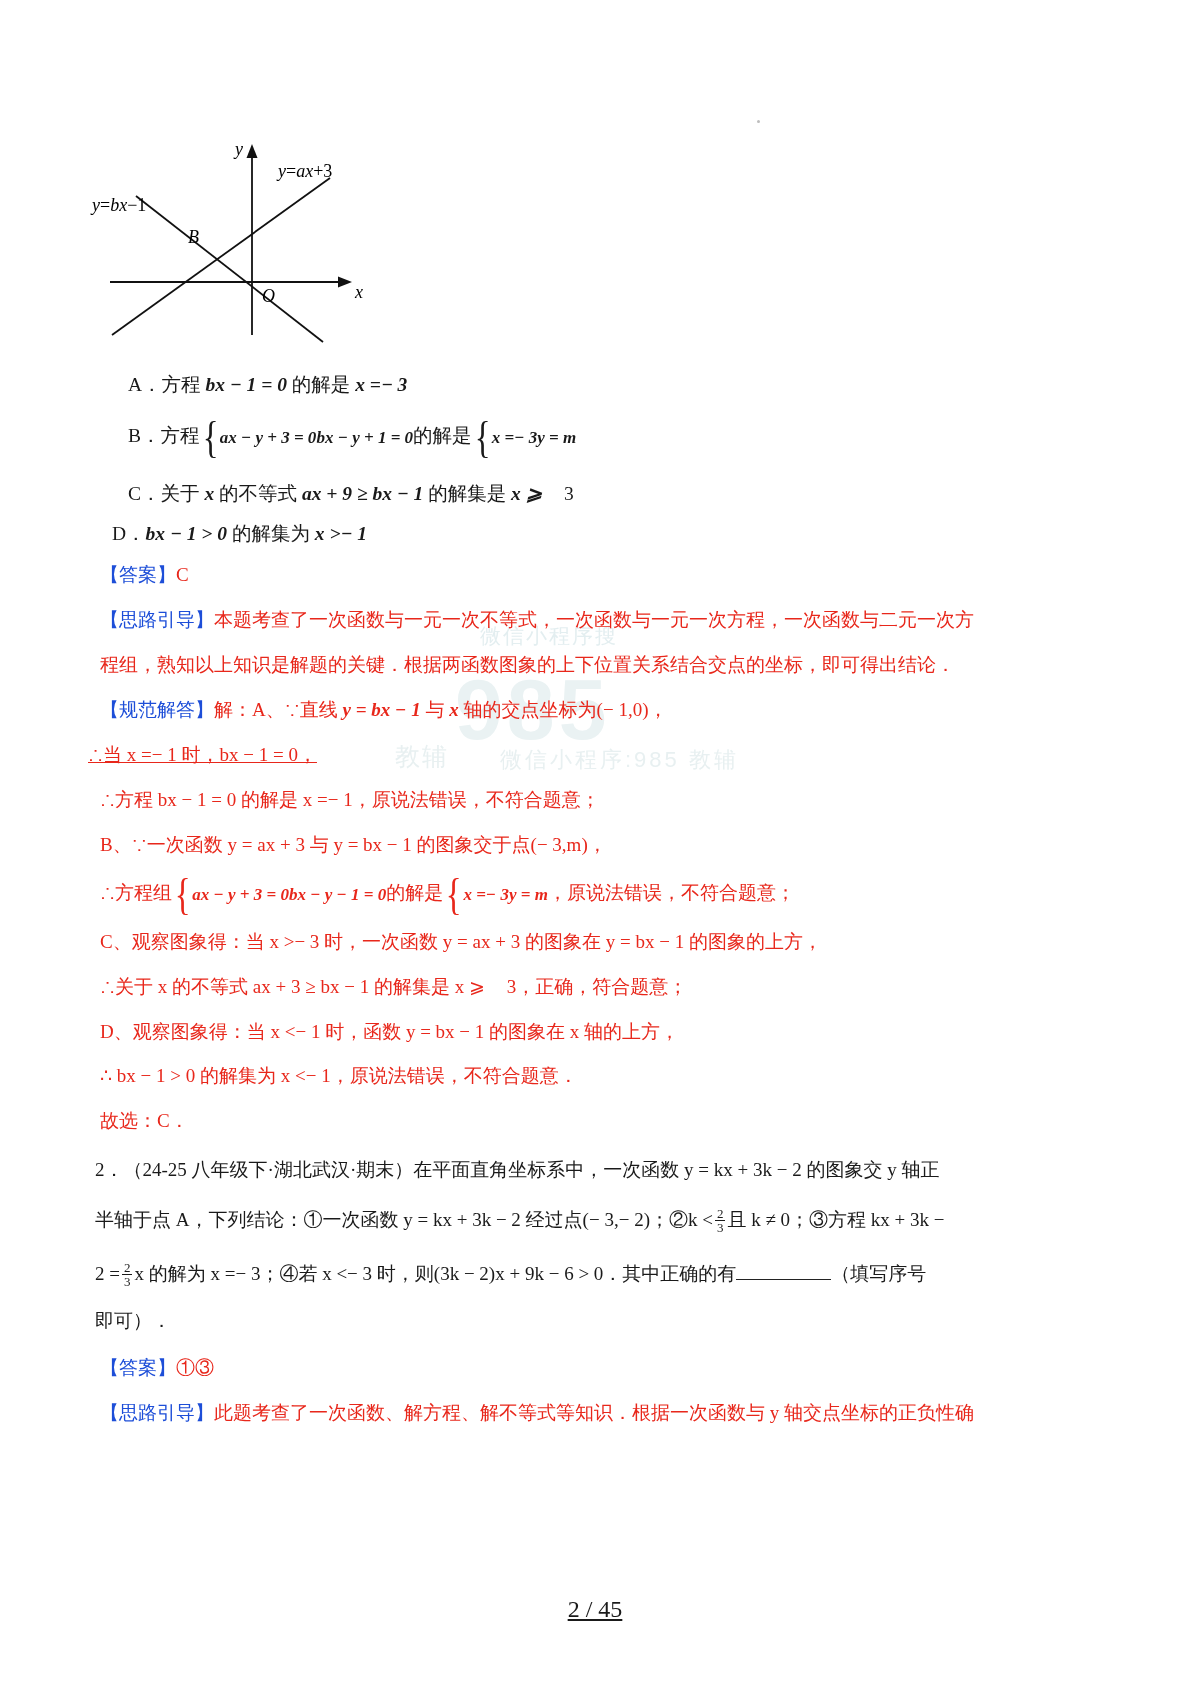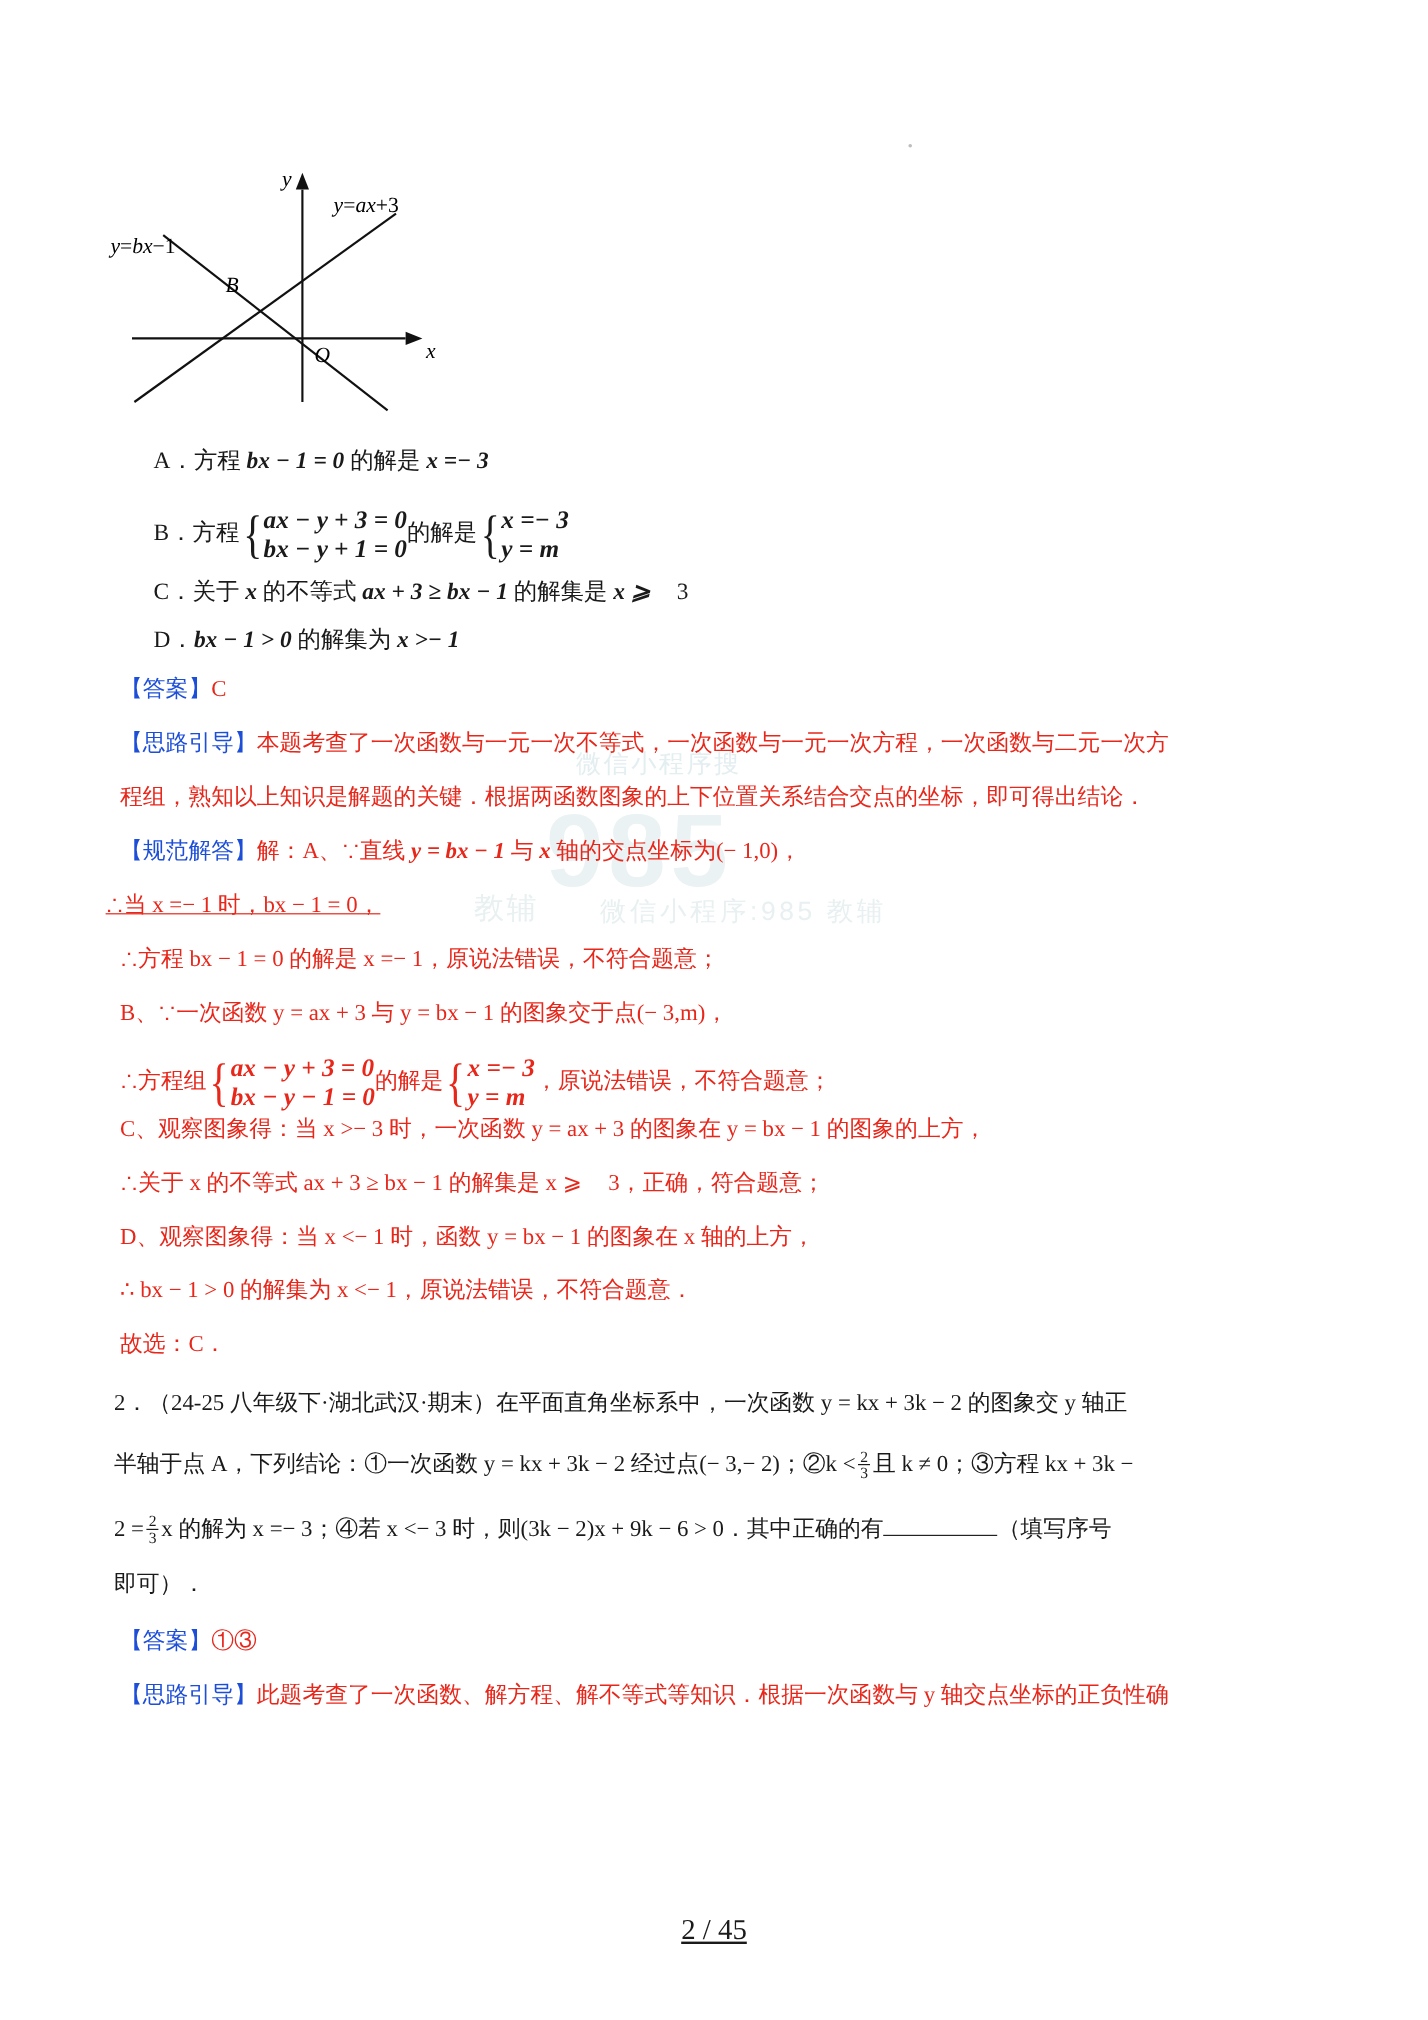--- a/index.html
+++ b/index.html
@@ -33,21 +33,21 @@
   .cn { font-family:"Liberation Serif", serif; }
   .mi { font-style:italic; font-family:"Liberation Serif", serif;font-weight:bold; }
   .mn { font-style:normal; font-family:"Liberation Serif", serif; }
   .red { color:#e8271b; }
   .blue { color:#1d4ed8; }
 
   
   .sys { display:inline-flex; align-items:center; vertical-align:middle; }
   .brace { font-size:44px; line-height:0.72; font-family:"Liberation Serif", serif;
            transform:scaleX(0.75); display:inline-block; margin-right:-1px; }
-  .rows { display:inline-flex; flex-direction:column; line-height:1.12; font-size:21px; }
+  .rows { display:inline-flex; flex-direction:row; line-height:1.12; font-size:17px; }
   .rows span { white-space:nowrap; }
 
   
   .frac { display:inline-flex; flex-direction:column; align-items:center;
           vertical-align:middle; font-size:13px; line-height:1.02; margin:0 2px;
           position:relative; top:-1px; }
   .frac .num { padding:0 2px; }
   .frac .den { padding:0 2px; border-top:1px solid currentColor; }
 
   .fillblank { display:inline-block; width:95px; border-bottom:1px solid #222; height:14px; }
@@ -104,24 +104,24 @@
         </span><span class="cn">的解是</span><span class="sys">
           <span class="brace">{</span>
           <span class="rows">
             <span class="mi">x =− 3</span>
             <span class="mi">y = m</span>
           </span>
         </span>
     </div>
 
     <div class="line opt" style="left:128px; top:484px;">
-      <span class="lbl">C．</span><span class="cn">关于 </span><span class="mi">x</span><span class="cn"> 的不等式 </span><span class="mi">ax + 3 ≥ bx − 1</span><span class="cn"> 的解集是 </span><span class="mi">x ⩾</span><span style="display:inline-block;width:22px"></span><span class="mn">3</span>
+      <span class="lbl">C．</span><span class="cn">关于 </span><span class="mi">x</span><span class="cn"> 的不等式 </span><span class="mi">ax + 9 ≥ bx − 1</span><span class="cn"> 的解集是 </span><span class="mi">x ⩾</span><span style="display:inline-block;width:22px"></span><span class="mn">3</span>
     </div>
 
-    <div class="line opt" style="left:128px; top:524px;text-align:center;">
+    <div class="line opt" style="left:112px; top:524px;text-align:center;">
       <span class="lbl">D．</span><span class="mi">bx − 1 &gt; 0</span><span class="cn"> 的解集为 </span><span class="mi">x &gt;− 1</span>
     </div>
 
     <div class="line" style="left:100px; top:565px;">
       <span class="cn blue">【答案】</span><span class="cn red">C</span>
     </div>
 
     <div class="line" style="left:100px; top:610px;">
       <span class="cn blue">【思路引导】</span><span class="cn red">本题考查了一次函数与一元一次不等式，一次函数与一元一次方程，一次函数与二元一次方</span>
     </div>

